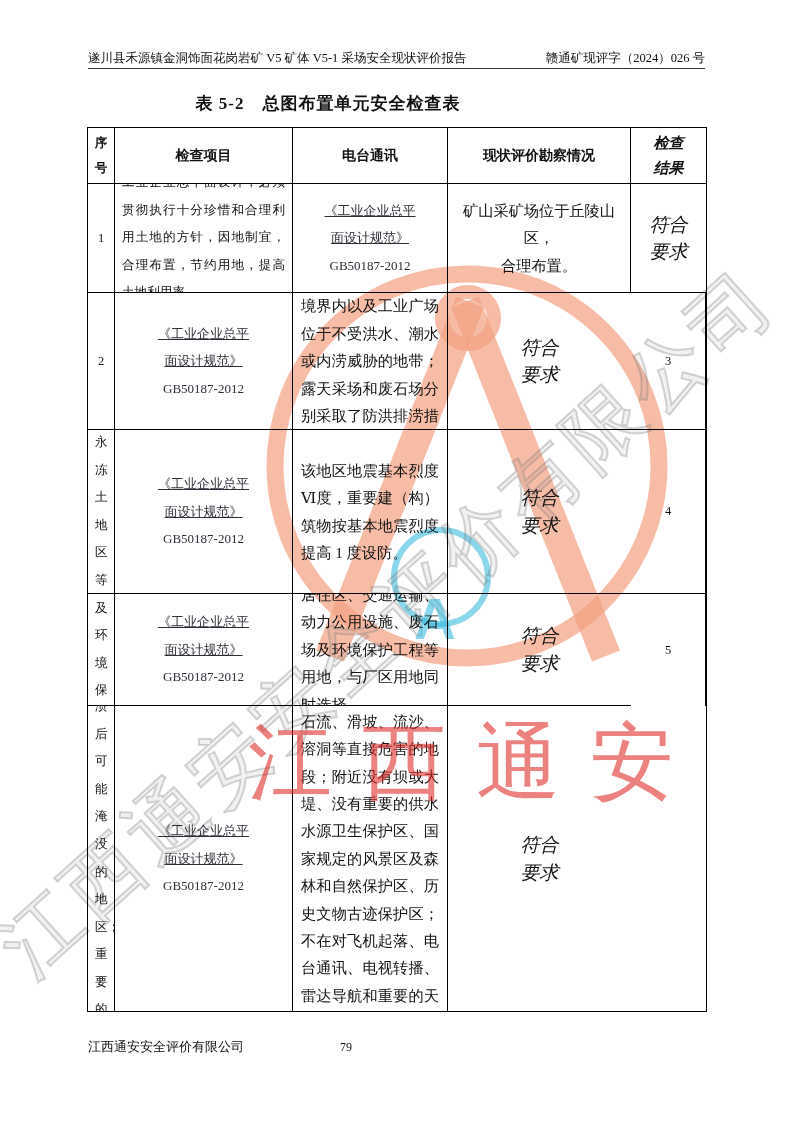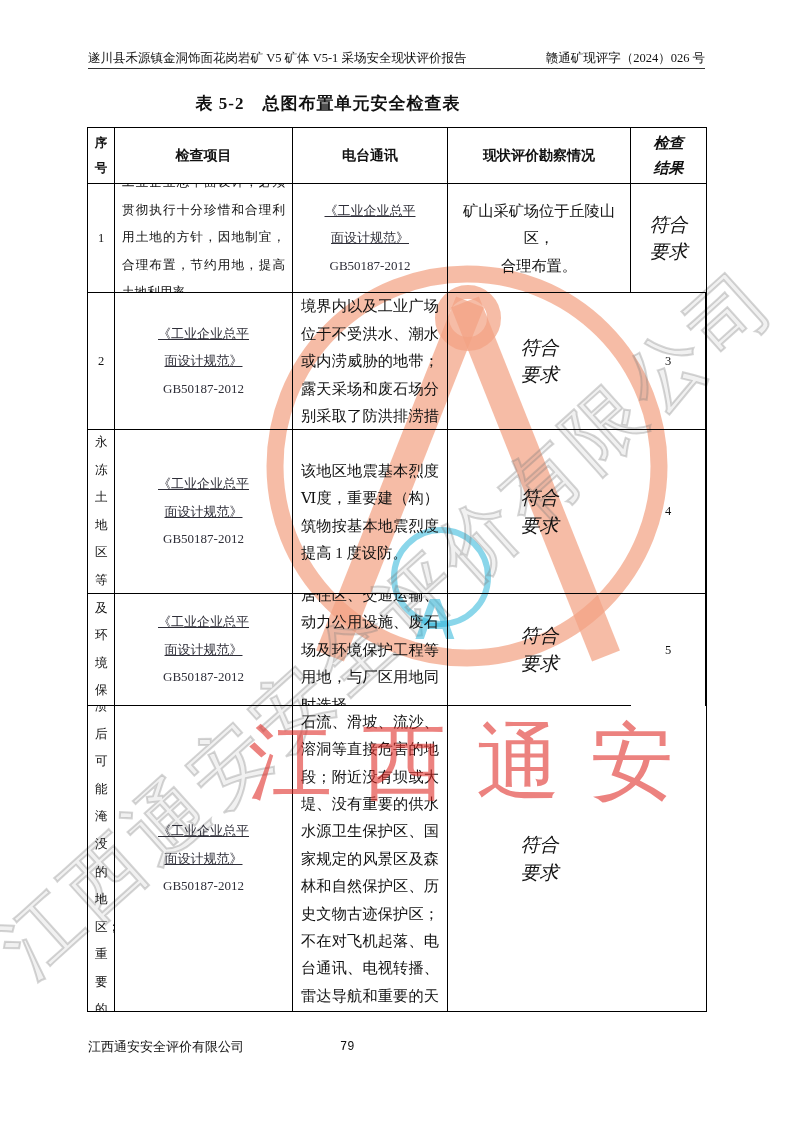--- a/index.html
+++ b/index.html
@@ -65,21 +65,21 @@
   .item.pre { white-space:pre-line; line-height:27.6px; }
   .basis { align-items:center; text-align:center; font-size:13px; line-height:27.4px; color:#2e2e38; }
   .basis-title { text-decoration:underline; white-space:pre-line; }
   .basis-code { }
   .status { font-size:15.2px; line-height:27.4px; padding:0 8px; text-align:justify; }
   .status.center { align-items:center; text-align:center; white-space:pre-line; justify-content:center; }
   .status.indent { text-indent:2em; }
   .result { align-items:center; text-align:center; font-size:19px; line-height:27.5px; white-space:pre-line; }
 
   .pg-footer { position:absolute; left:88px; top:1038px; font-size:13px; }
-  .pg-num { position:absolute; left:340px; top:1040px; font-size:12px; font-family:Liberation Mono, monospace; }
+  .pg-num { position:absolute; left:340px; top:1040px; font-size:12px; font-family:Liberation Serif, serif; }
 </style>
 </head>
 <body>
 
 <div class="page">
 
   <div class="wm-under">
     <div class="wm-diag">江西通安安全评价有限公司</div>
     <svg width="793" height="1122">
       <circle cx="467" cy="466" r="192" fill="none" stroke="#f3a284" stroke-width="17" opacity="0.72"></circle>

